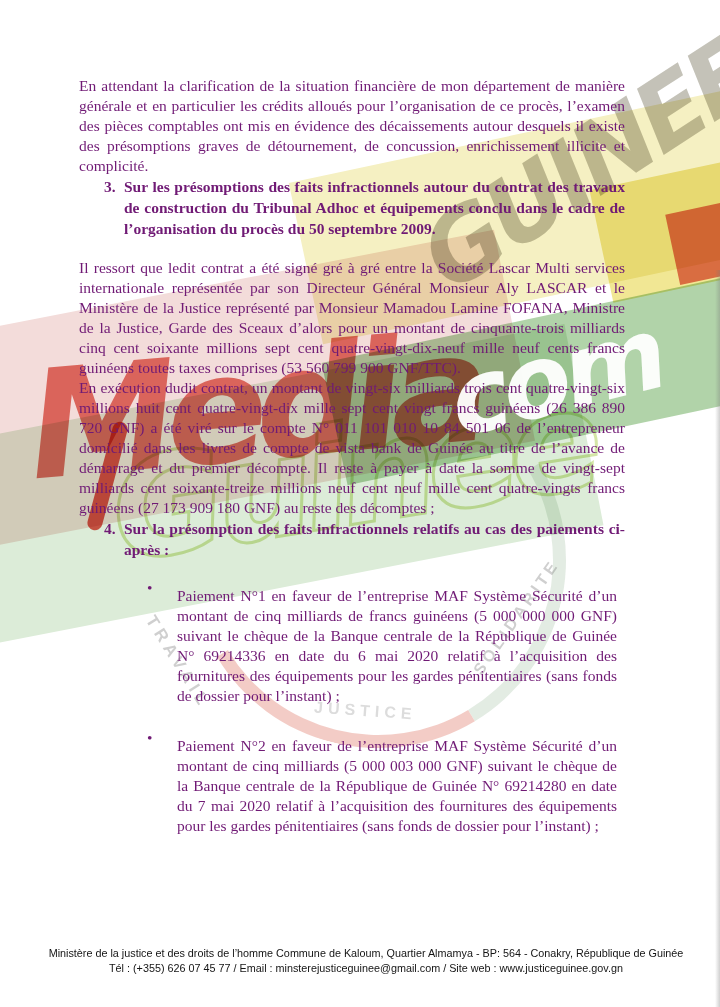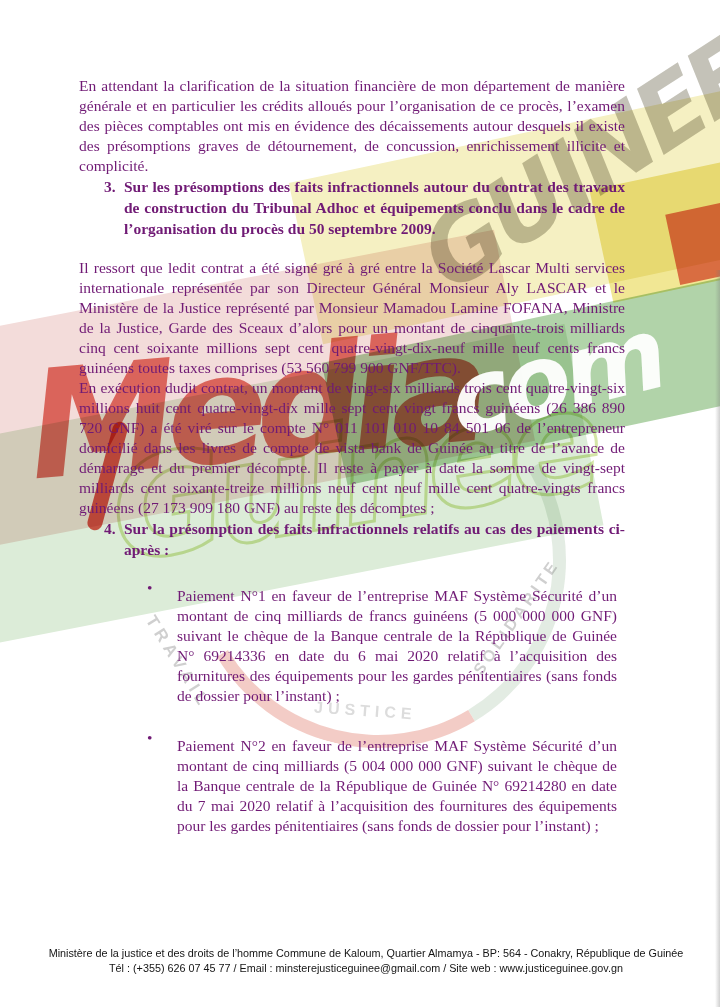--- a/index.html
+++ b/index.html
@@ -150,21 +150,21 @@
       <span class="h-text">Sur la présomption des faits infractionnels relatifs au cas des paiements ci-après :</span>
     </div>
 
     <div class="bullet">
       <span class="dot">•</span>
       <p class="b-text"><span>Paiement N°1 en faveur de l’entreprise MAF Système Sécurité d’un montant de </span><b>cinq milliards de francs guinéens (5 000 000 000 GNF)</b><span> suivant le chèque de la Banque centrale de la République de Guinée N° 69214336 en date du 6 mai 2020 relatif à l’acquisition des fournitures des équipements pour les gardes pénitentiaires (sans fonds de dossier pour l’instant) ;</span></p>
     </div>
 
     <div class="bullet">
       <span class="dot">•</span>
-      <p class="b-text"><span>Paiement N°2 en faveur de l’entreprise MAF Système Sécurité d’un montant de </span><b>cinq milliards (5 004 000 000 GNF)</b><span> suivant le chèque de la Banque centrale de la République de Guinée N° 69214280 en date du 7 mai 2020 relatif à l’acquisition des fournitures des équipements pour les gardes pénitentiaires (sans fonds de dossier pour l’instant) ;</span></p>
+      <p class="b-text"><span>Paiement N°2 en faveur de l’entreprise MAF Système Sécurité d’un montant de </span><b>cinq milliards (5 000 003 000 GNF)</b><span> suivant le chèque de la Banque centrale de la République de Guinée N° 69214280 en date du 7 mai 2020 relatif à l’acquisition des fournitures des équipements pour les gardes pénitentiaires (sans fonds de dossier pour l’instant) ;</span></p>
     </div>
 
   </div>
 
   <div class="edge-shadow"></div>
 
   <div class="footer">
     <div>Ministère de la justice et des droits de l’homme Commune de Kaloum, Quartier Almamya - BP: 564 - Conakry, République de Guinée</div>
     <div>Tél : (+355) 626 07 45 77 / Email : minsterejusticeguinee@gmail.com / Site web : www.justiceguinee.gov.gn</div>
   </div>

